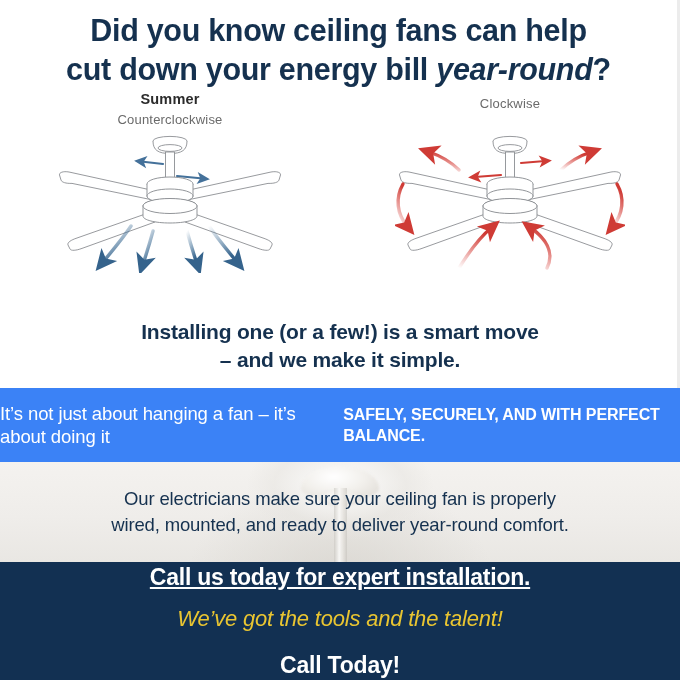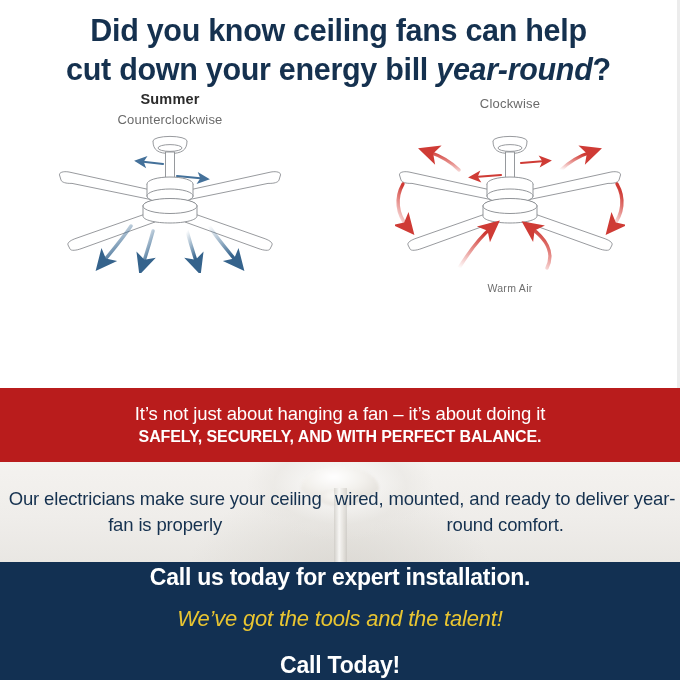--- a/index.html
+++ b/index.html
@@ -99,23 +99,23 @@
     font-weight: 700;
     line-height: 1.32;
     letter-spacing: -0.2px;
   }
 
   
   .band-navy-1 {
     position: absolute;
     left: 0; top: 388px;
     width: 680px; height: 74px;
-    background: #b91c1c;
+    background: #3b82f6;
     display: flex;
-    flex-direction: column;
+    flex-direction: row;
     align-items: center;
     justify-content: center;
   }
   .band-line-1 {
     color: #ffffff;
     font-size: 18.5px;
     font-weight: 400;
     line-height: 1.25;
     letter-spacing: -0.1px;
   }
@@ -173,21 +173,21 @@
     height: 16px;
     margin-left: -22px;
     border-radius: 50%;
     background: radial-gradient(ellipse at 45% 35%, #fdfcfa 0%, #ebe8e3 60%, #d4d0c9 100%);
     filter: blur(1px);
   }
   .photo-text {
     position: absolute;
     inset: 0;
     display: flex;
-    flex-direction: row;
+    flex-direction: column;
     align-items: center;
     justify-content: center;
     text-align: center;
   }
   .photo-line {
     color: #15314f;
     font-size: 18.5px;
     font-weight: 400;
     line-height: 1.42;
     letter-spacing: -0.15px;
@@ -203,20 +203,21 @@
     flex-direction: column;
     align-items: center;
     justify-content: center;
   }
   .cta-line-1 {
     color: #ffffff;
     font-size: 23px;
     font-weight: 700;
     line-height: 1.28;
     letter-spacing: -0.25px;
+    text-decoration: underline;
   }
   .cta-line-2 {
     color: #e9c531;
     font-size: 22px;
     font-weight: 400;
     font-style: italic;
     line-height: 1.3;
     letter-spacing: -0.2px;
     margin-top: 13px;
   }
@@ -356,24 +357,27 @@
               <path d="M64,140 C74,124 84,110 96,100" marker-end="url(#warmHead)"></path>
               <path d="M152,140 C160,124 150,110 136,100" marker-end="url(#warmHead)"></path>
               <path d="M8,56 C0,70 2,86 12,98" marker-end="url(#warmHead)"></path>
               <path d="M222,56 C230,70 228,86 218,98" marker-end="url(#warmHead)"></path>
               <path d="M64,42 C56,34 46,28 34,24" marker-end="url(#warmHead)"></path>
               <path d="M166,42 C174,34 184,28 196,24" marker-end="url(#warmHead)"></path>
             </g>
           </svg>
         </div>
 
-        <div class="air-label">Warm Air</div>
       </div>
     </div>
 
+    <div class="subhead">
+      <div>Installing one (or a few!) is a smart move</div>
+      <div>– and we make it simple.</div>
+    </div>
   </div>
 
   <div class="band-navy-1">
     <div class="band-line-1">It’s not just about hanging a fan – it’s about doing it</div>
     <div class="band-line-2">SAFELY, SECURELY, AND WITH PERFECT BALANCE.</div>
   </div>
 
   <div class="band-photo">
     <div class="photo-bg"></div>
     <div class="photo-canopy"></div>

